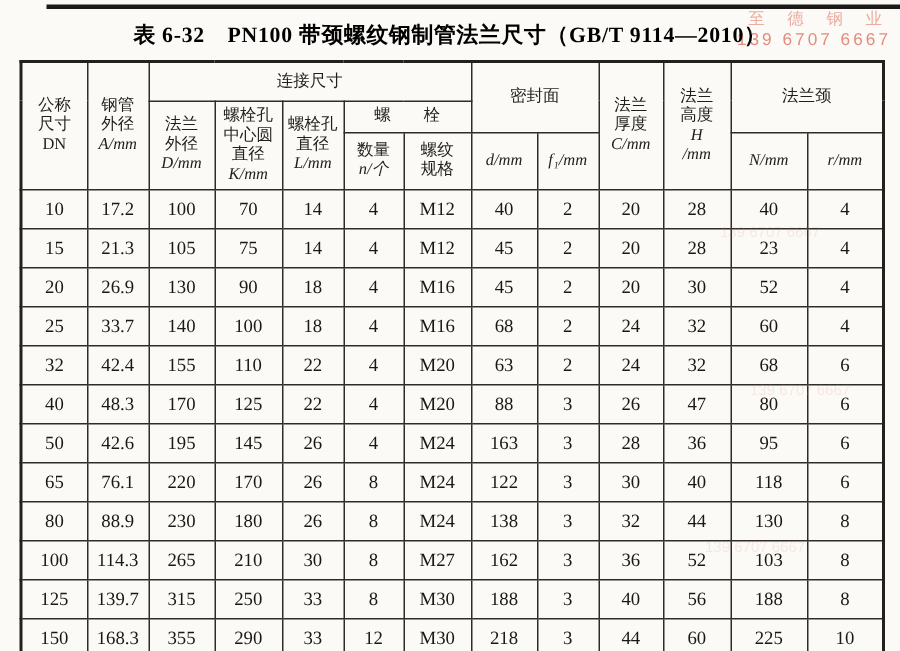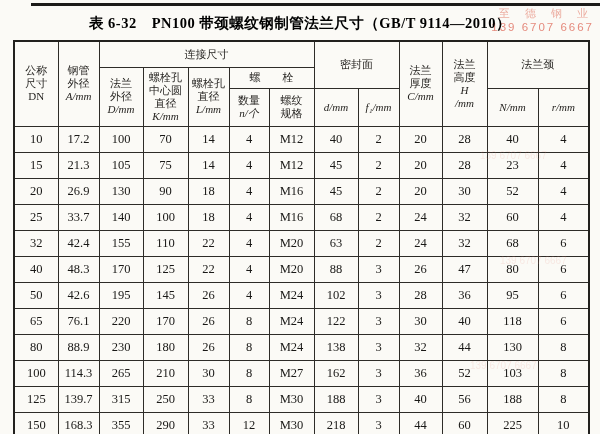--- a/index.html
+++ b/index.html
@@ -255,21 +255,21 @@
           <td>6</td>
         </tr>
         <tr>
           <td>50</td>
           <td>42.6</td>
           <td>195</td>
           <td>145</td>
           <td>26</td>
           <td>4</td>
           <td>M24</td>
-          <td>102</td>
+          <td>163</td>
           <td>3</td>
           <td>28</td>
           <td>36</td>
           <td>95</td>
           <td>6</td>
         </tr>
         <tr>
           <td>65</td>
           <td>76.1</td>
           <td>220</td>

